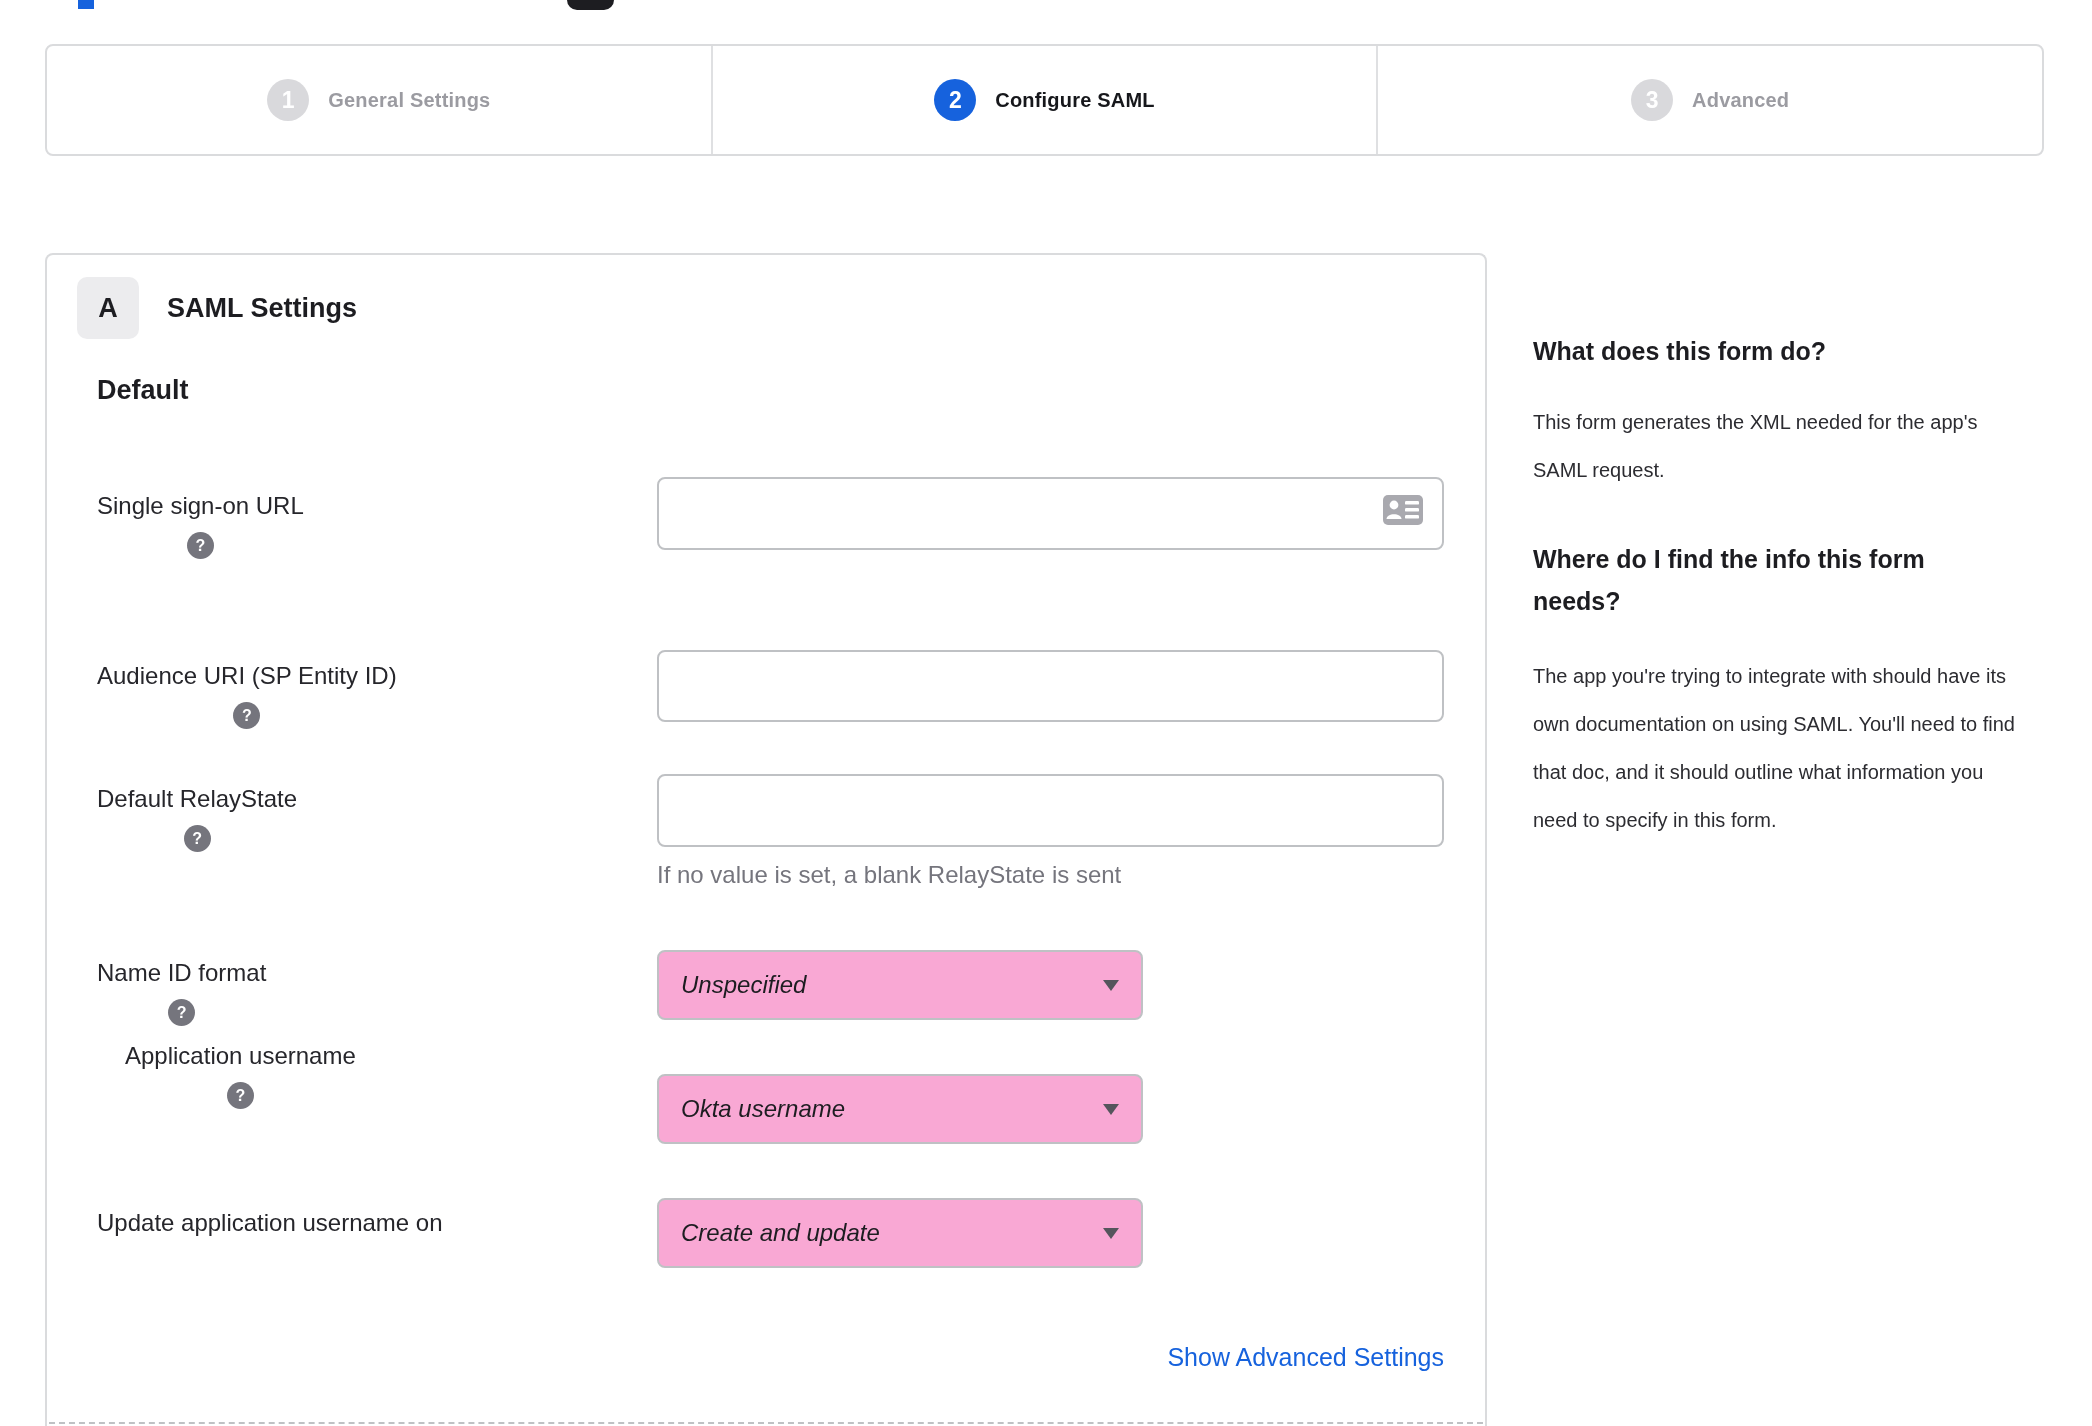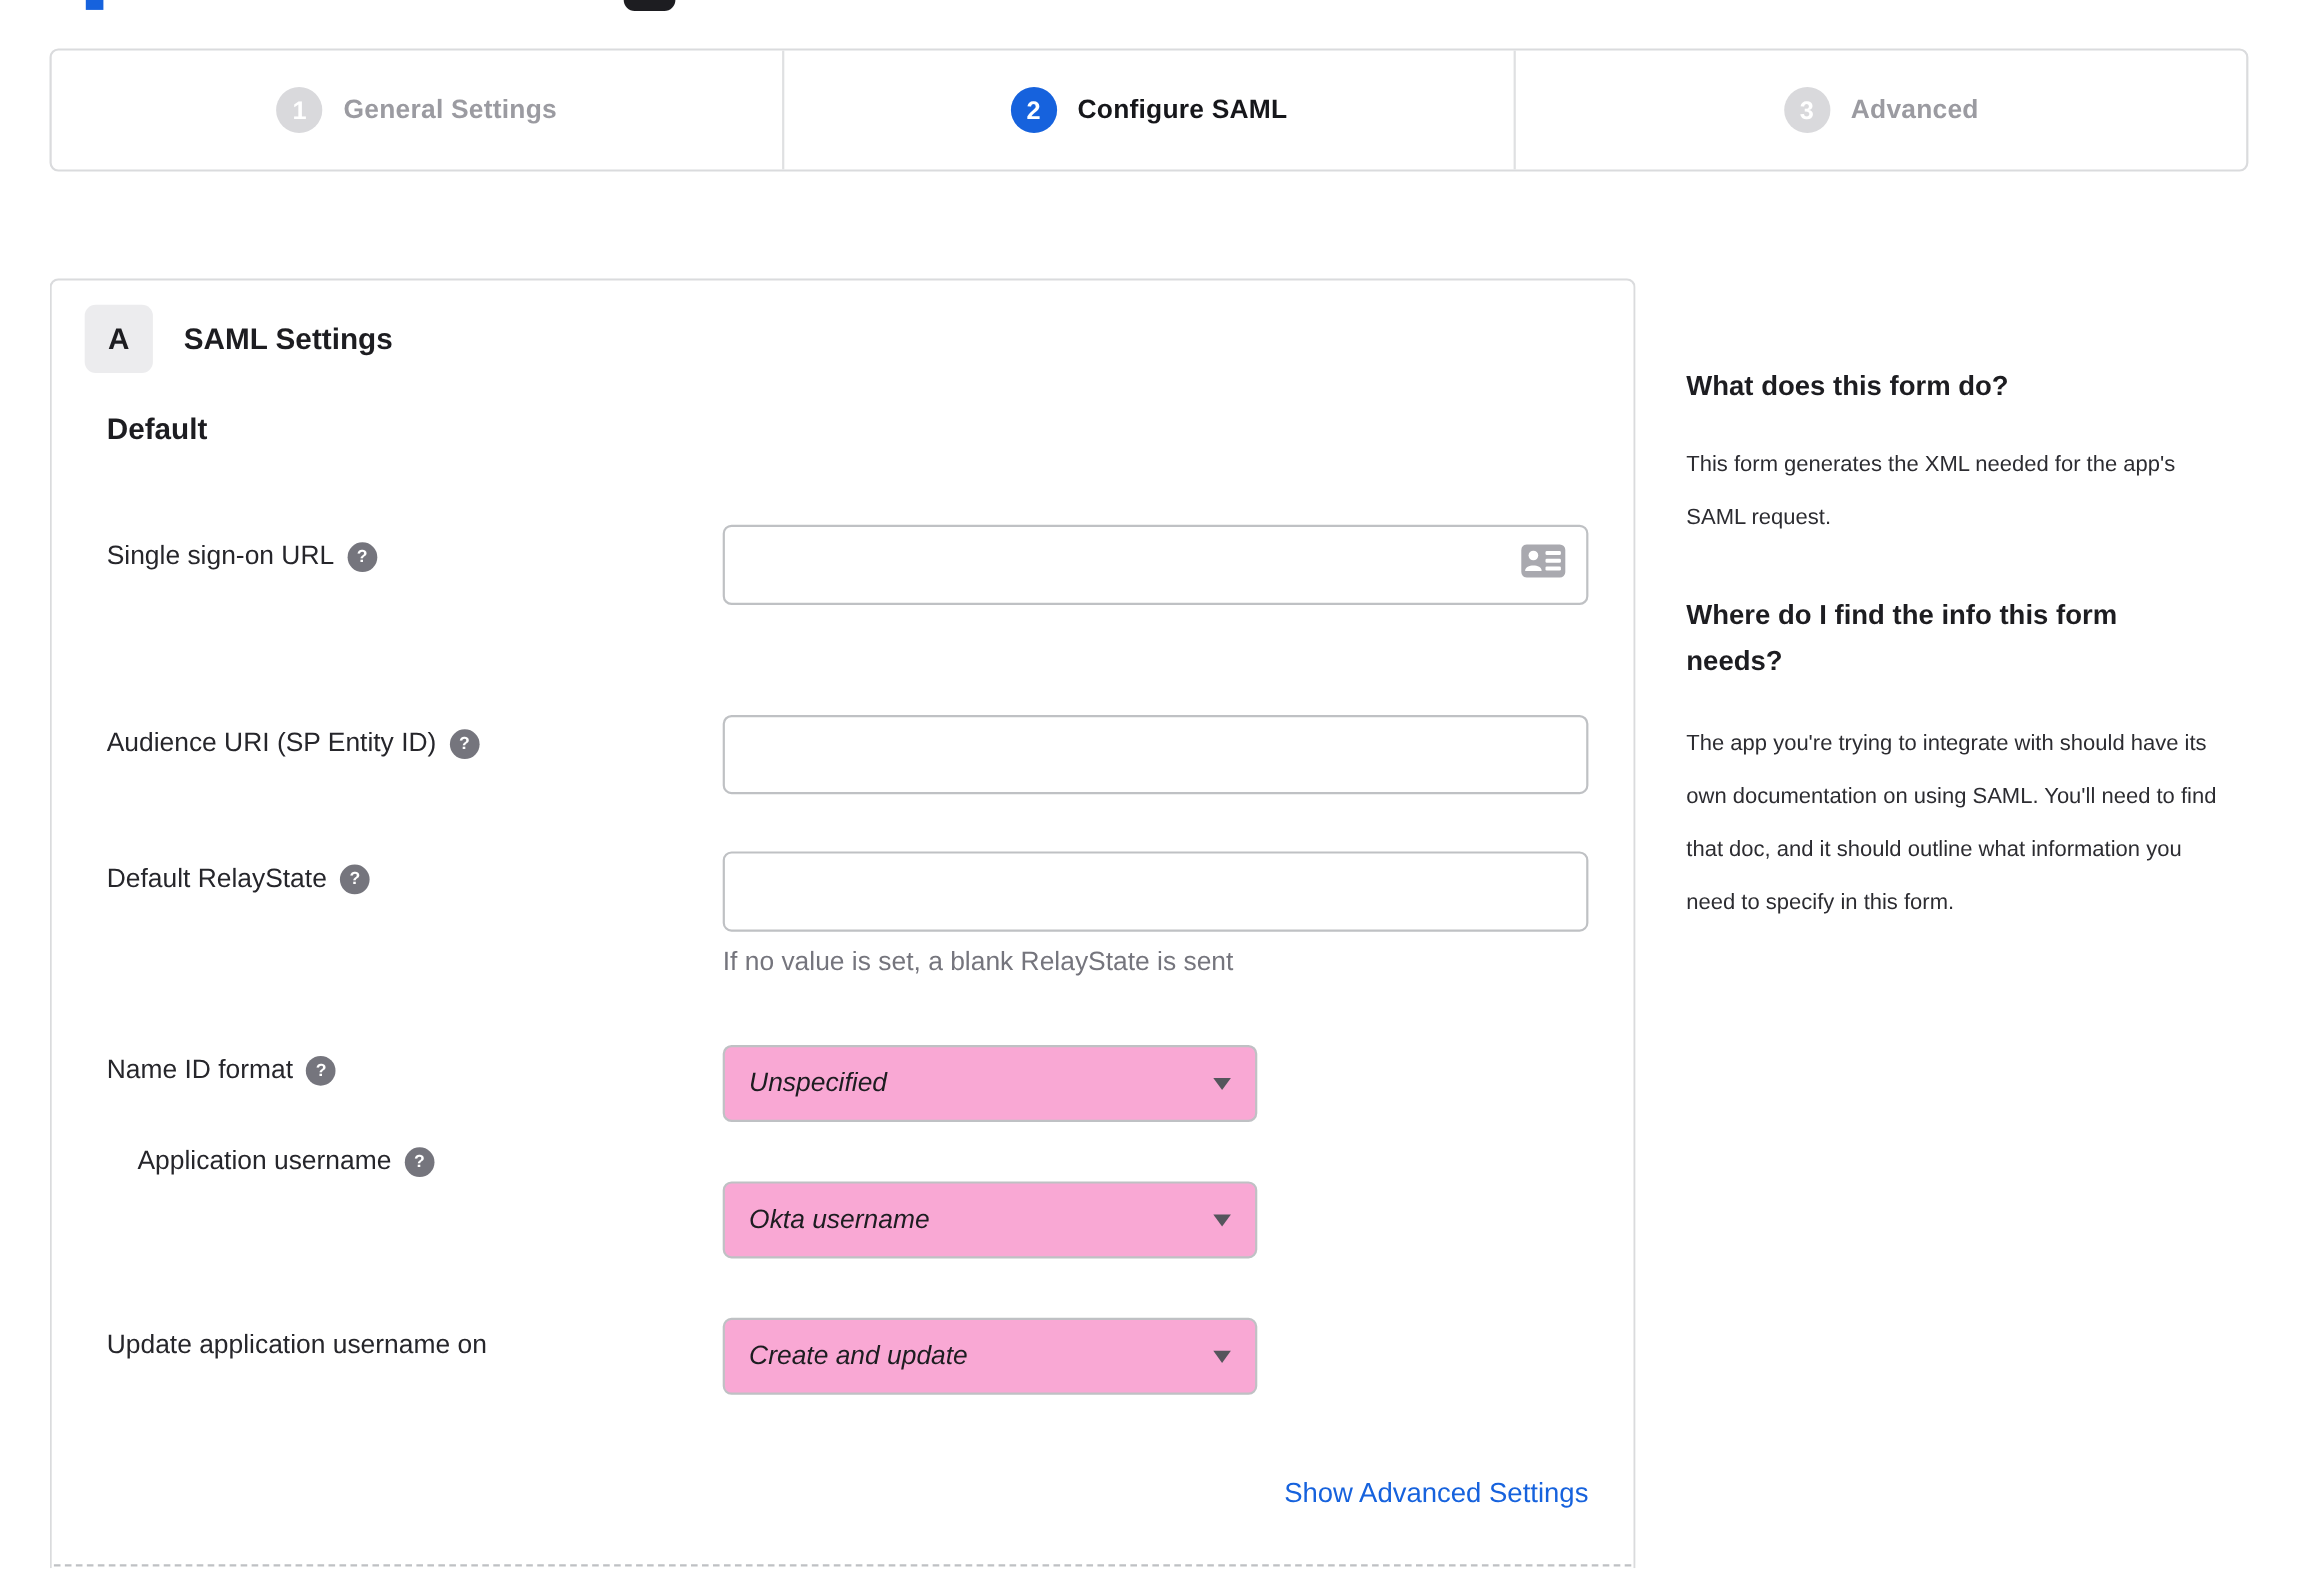--- a/index.html
+++ b/index.html
@@ -9,31 +9,31 @@
   
   .artifact-blue{position:absolute;left:78px;top:0;width:16px;height:9px;background:#1662dd;}
   .artifact-black{position:absolute;left:567px;top:0;width:47px;height:10px;background:#1d1d21;border-radius:0 0 10px 10px;}
 
   
   .stepper{position:absolute;left:45px;top:44px;width:1999px;height:112px;border:2px solid #dadbdd;border-radius:8px;display:flex;box-sizing:border-box;background:#fff;}
   .step{flex:1;display:flex;align-items:center;justify-content:center;gap:19px;}
   .step + .step{border-left:2px solid #dfe0e2;}
   .step-circle{width:42px;height:42px;border-radius:50%;background:#d9d9dc;color:#fff;font-weight:bold;font-size:23px;display:flex;align-items:center;justify-content:center;flex:none;}
   .step.active .step-circle{background:#1662dd;}
-  .step-label{font-weight:bold;font-size:24px;color:#9b9ba1;letter-spacing:.2px;}
+  .step-label{font-weight:bold;font-size:20px;color:#9b9ba1;letter-spacing:.2px;}
   .step.active .step-label{color:#16171b;}
 
   
   .panel{position:absolute;left:45px;top:253px;width:1442px;height:1173px;border:2px solid #dadbdd;border-bottom:none;border-radius:8px 8px 0 0;box-sizing:border-box;background:#fff;}
   .panel-header{position:absolute;left:30px;top:22px;display:flex;align-items:center;gap:28px;}
   .panel-badge{width:62px;height:62px;background:#ececee;border-radius:10px;display:flex;align-items:center;justify-content:center;font-weight:bold;font-size:27px;color:#1d1d21;}
   .panel-title{font-weight:bold;font-size:27px;color:#1d1d21;}
   .section-title{position:absolute;left:50px;top:120px;font-weight:bold;font-size:27px;color:#1d1d21;}
 
-  .form-label{position:absolute;left:50px;font-size:24px;color:#26262b;display:flex;align-items:flex-end;gap:12px;white-space:nowrap;}
+  .form-label{position:absolute;left:50px;font-size:24px;color:#26262b;display:flex;align-items:center;gap:12px;white-space:nowrap;flex-direction:column;}
   .help-icon{width:27px;height:27px;border-radius:50%;background:#75757d;color:#fff;font-size:16px;font-weight:bold;display:inline-flex;align-items:center;justify-content:center;flex:none;}
 
   .text-input{position:absolute;left:610px;width:787px;border:2px solid #bfc1c4;border-radius:8px;box-sizing:border-box;background:#fff;font-size:24px;padding:0 60px 0 20px;color:#1d1d21;outline:none;font-family:"Liberation Sans",sans-serif;}
   .card-icon{position:absolute;pointer-events:none;}
 
   .checkbox-row{position:absolute;left:610px;top:307px;display:flex;align-items:center;gap:24px;}
   .checkbox{width:34px;height:34px;border-radius:8px;background:#1f6ce1;display:flex;align-items:center;justify-content:center;flex:none;}
   .checkbox-label{font-size:24px;color:#1d1d21;}
 
   .helper-text{position:absolute;left:610px;top:606px;font-size:24px;color:#75757d;}

